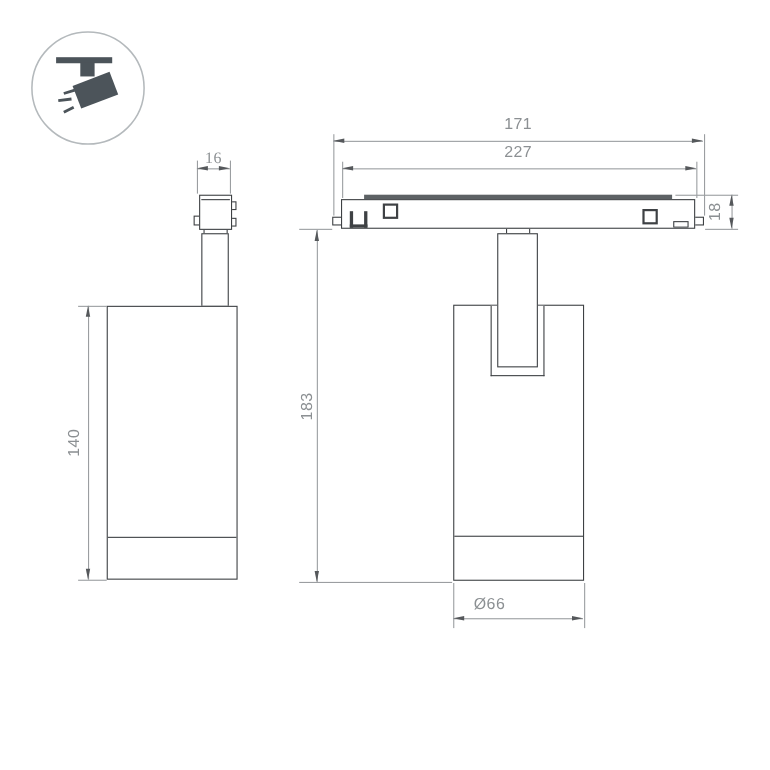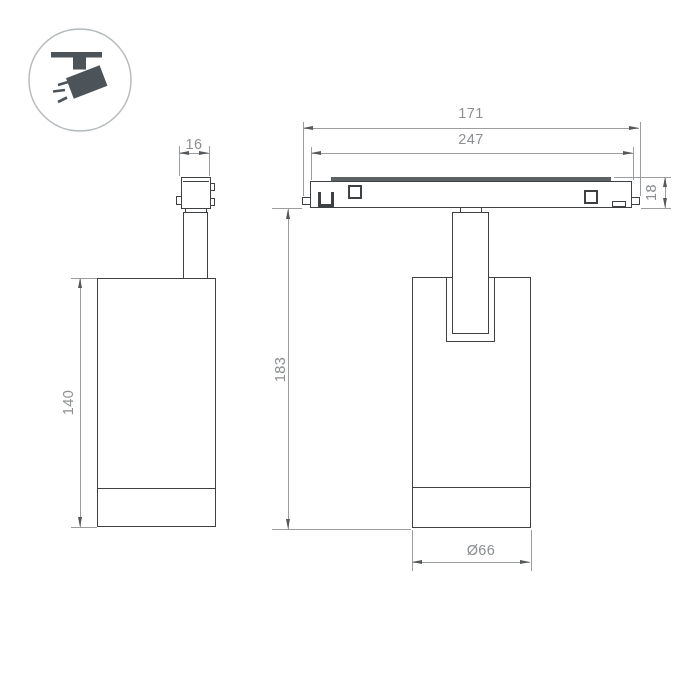--- a/index.html
+++ b/index.html
@@ -46,21 +46,21 @@
     </svg>
   </div>
 
   <div>
 
     <div class="vl" style="left:179px;top:146px;height:30px;"></div>
     <div class="vl" style="left:209px;top:146px;height:30px;"></div>
     <div class="hl" style="left:179px;top:153px;width:30px;"></div>
     <div class="ar l" style="left:179px;top:150.8px;"></div>
     <div class="ar r" style="left:199px;top:150.8px;"></div>
-    <div class="lbl" style="left:174px;top:137px;width:40px;">16</div>
+    <div class="lbl" style="left:174px;top:137px;width:40px;font-family:Liberation Serif, serif;">16</div>
 
     <div class="obj" style="left:175.5px;top:196px;width:6px;height:9px;border-width:1.2px;"></div>
     <div class="obj" style="left:209px;top:183px;width:6px;height:8px;border-width:1.2px;"></div>
     <div class="obj" style="left:209px;top:198px;width:6px;height:8px;border-width:1.2px;"></div>
 
     <div class="obj" style="left:185px;top:208px;width:22px;height:6px;border-width:1.2px;"></div>
     <div class="obj" style="left:183px;top:212px;width:25px;height:67px;z-index:1;"></div>
 
     <div class="obj" style="left:181px;top:177px;width:30px;height:32px;z-index:2;"></div>
     <div class="hl dark" style="left:183px;top:180.5px;width:26px;height:1.2px;z-index:3;"></div>
@@ -83,21 +83,21 @@
     <div class="hl" style="left:303px;top:128px;width:336px;"></div>
     <div class="ar l" style="left:303px;top:125.8px;"></div>
     <div class="ar r" style="left:629px;top:125.8px;"></div>
     <div class="lbl" style="left:441px;top:106px;width:60px;">171</div>
 
     <div class="vl" style="left:311px;top:147px;height:33px;"></div>
     <div class="vl" style="left:632.5px;top:147px;height:33px;"></div>
     <div class="hl" style="left:311px;top:153px;width:322px;"></div>
     <div class="ar l" style="left:311px;top:150.8px;"></div>
     <div class="ar r" style="left:623px;top:150.8px;"></div>
-    <div class="lbl" style="left:441px;top:132px;width:60px;">247</div>
+    <div class="lbl" style="left:441px;top:132px;width:60px;">227</div>
 
     <div style="position:absolute;left:331px;top:177px;width:280px;height:4.2px;background:#5d6265;"></div>
     <div class="obj" style="left:302px;top:197px;width:10px;height:8px;border-width:1.2px;"></div>
     <div class="obj" style="left:630px;top:197px;width:10px;height:8px;border-width:1.2px;"></div>
 
     <div class="obj" style="left:310px;top:181px;width:322px;height:27px;z-index:3;"></div>
 
     <div class="uclip" style="left:318px;top:192px;width:16px;height:15px;z-index:4;"></div>
     <div class="sq" style="left:348px;top:185px;width:13.5px;height:13.5px;z-index:4;"></div>
     <div class="sq" style="left:584px;top:190px;width:13.5px;height:13.5px;z-index:4;"></div>
@@ -121,16 +121,16 @@
     <div class="vl" style="left:288px;top:209px;height:320px;"></div>
     <div class="ar u" style="left:285.8px;top:209px;"></div>
     <div class="ar d" style="left:285.8px;top:519px;"></div>
     <div class="lbl rot" style="left:260px;top:361.5px;width:40px;">183</div>
 
     <div class="vl" style="left:411.5px;top:530px;height:41px;"></div>
     <div class="vl" style="left:530.5px;top:530px;height:41px;"></div>
     <div class="hl" style="left:412px;top:562px;width:118px;"></div>
     <div class="ar l" style="left:412px;top:559.8px;"></div>
     <div class="ar r" style="left:520px;top:559.8px;"></div>
-    <div class="lbl" style="left:451px;top:543px;width:60px;">Ø66</div>
+    <div class="lbl" style="left:415px;top:543px;width:60px;">Ø66</div>
   </div>
 
 </div>
 
 </body></html>

